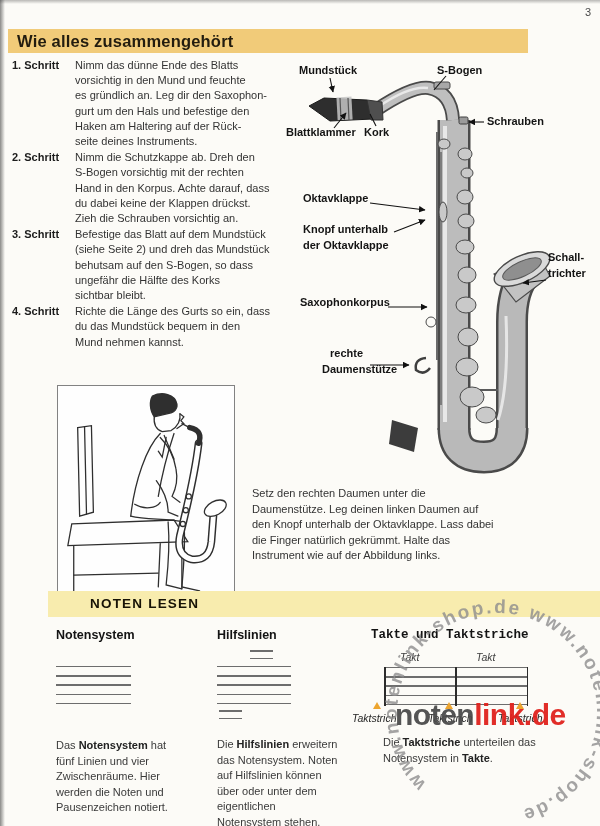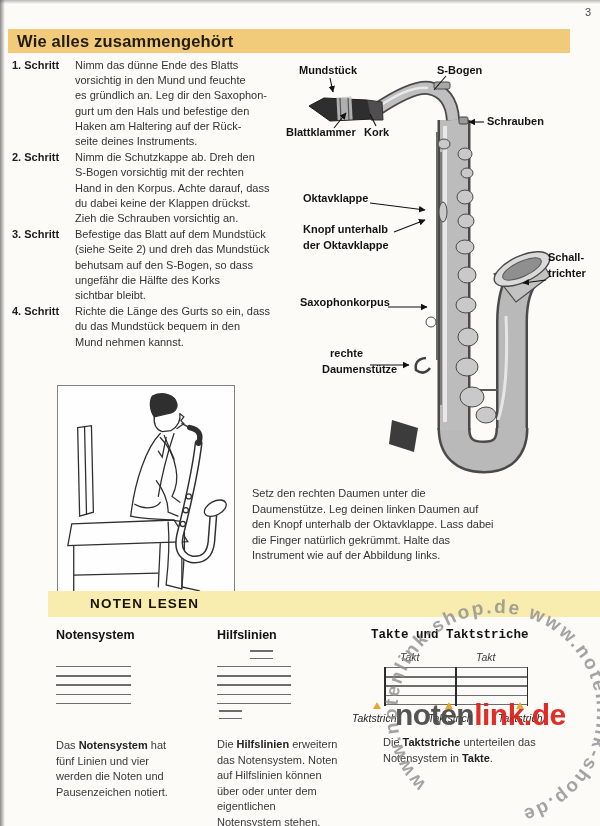--- a/index.html
+++ b/index.html
@@ -5,21 +5,21 @@
   html,body{margin:0;padding:0;background:#e9e7e2;}
   *{box-sizing:border-box;}
   .page{position:relative;width:600px;height:826px;background:#fcfbf7;overflow:hidden;
         font-family:"Liberation Sans",sans-serif;color:#2e2e2e;margin:0 auto;}
   .scan-left{position:absolute;left:0;top:0;width:5px;height:100%;
        background:linear-gradient(to right,rgba(45,45,45,.55),rgba(45,45,45,0));}
   .scan-top{position:absolute;left:0;top:0;width:100%;height:4px;
        background:linear-gradient(rgba(60,60,60,.35),rgba(60,60,60,0));}
   .abs{position:absolute;}
   .page-number{position:absolute;right:9px;top:6px;font-size:11px;color:#4a4a4a;}
-  .title-band{position:absolute;left:8px;top:29px;width:562px;height:24px;
+  .title-band{position:absolute;left:8px;top:29px;width:520px;height:24px;
        background:var(--band,#f1cb79);display:flex;align-items:center;text-align:center;}
   .title-band .t{font-weight:bold;font-size:16.5px;color:#221c0f;padding-left:9px;letter-spacing:.2px;}
   .steps{position:absolute;left:12px;top:58px;width:292px;}
   .step{display:flex;margin-bottom:1px;}
   .step .lab{flex:0 0 63px;font-weight:bold;font-size:11px;line-height:15.2px;color:#1c1c1c;}
   .step .txt{flex:1;font-size:11px;line-height:15.2px;white-space:pre-line;color:#333;}
   .saxlab{position:absolute;font-weight:bold;font-size:11px;line-height:15.5px;color:#141414;white-space:pre-line;}
   .indent1{text-indent:8px;}
   .illu{position:absolute;left:57px;top:385px;width:178px;height:215px;border:1.4px solid #828282;background:#fefefe;}
   .step5{position:absolute;left:252px;top:486px;width:304px;display:flex;}
@@ -253,20 +253,21 @@
   <div class="tri" style="left:373px;top:702px;"></div>
   <div class="tri" style="left:445px;top:702px;"></div>
   <div class="tri" style="left:516px;top:702px;"></div>
   <div class="tstrich-lab" style="left:352px;top:712px;">Taktstrich</div>
   <div class="tstrich-lab" style="left:428px;top:712px;">Taktstrich</div>
   <div class="tstrich-lab" style="left:498px;top:712px;">Taktstrich</div>
 
   <div class="coltext" style="left:56px;top:738px;width:152px;">
       <div><span>Das </span><span class="b">Notensystem</span><span> hat</span></div>
       <div><span>fünf Linien und vier</span></div>
+      <div><span>Zwischenräume. Hier</span></div>
       <div><span>werden die Noten und</span></div>
       <div><span>Pausenzeichen notiert.</span></div>
     </div>
   <div class="coltext" style="left:217px;top:737px;width:152px;">
       <div><span>Die </span><span class="b">Hilfslinien</span><span> erweitern</span></div>
       <div><span>das Notensystem. Noten</span></div>
       <div><span>auf Hilfslinien können</span></div>
       <div><span>über oder unter dem</span></div>
       <div><span>eigentlichen</span></div>
       <div><span>Notensystem stehen.</span></div>

